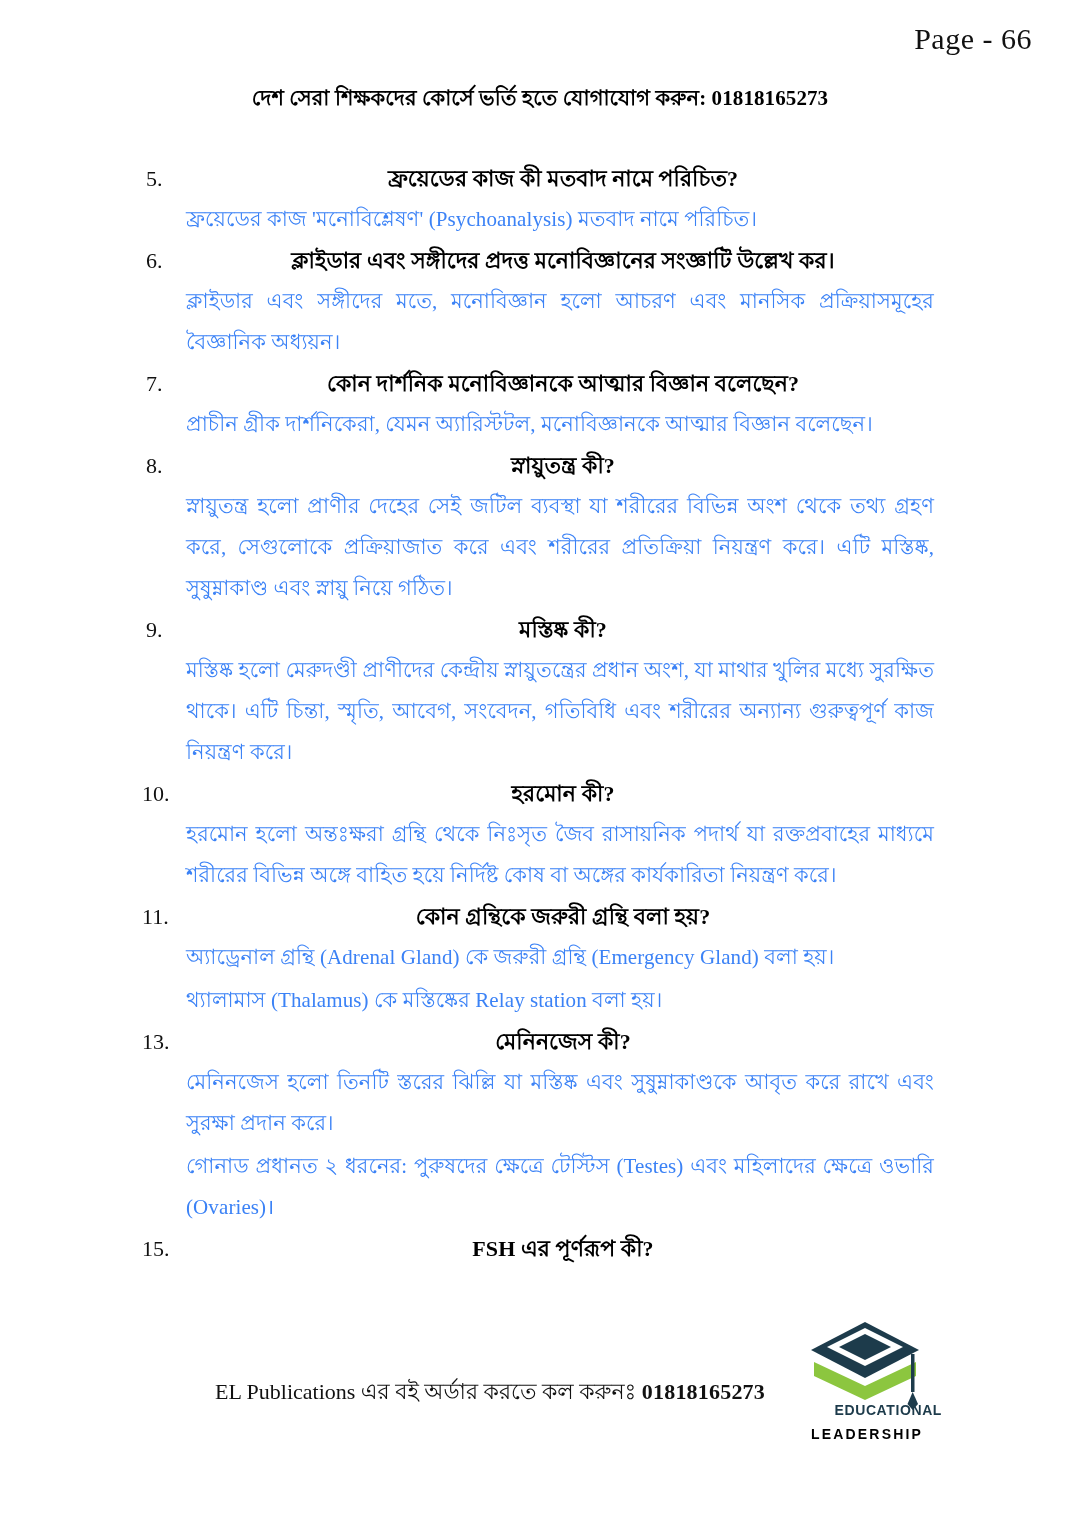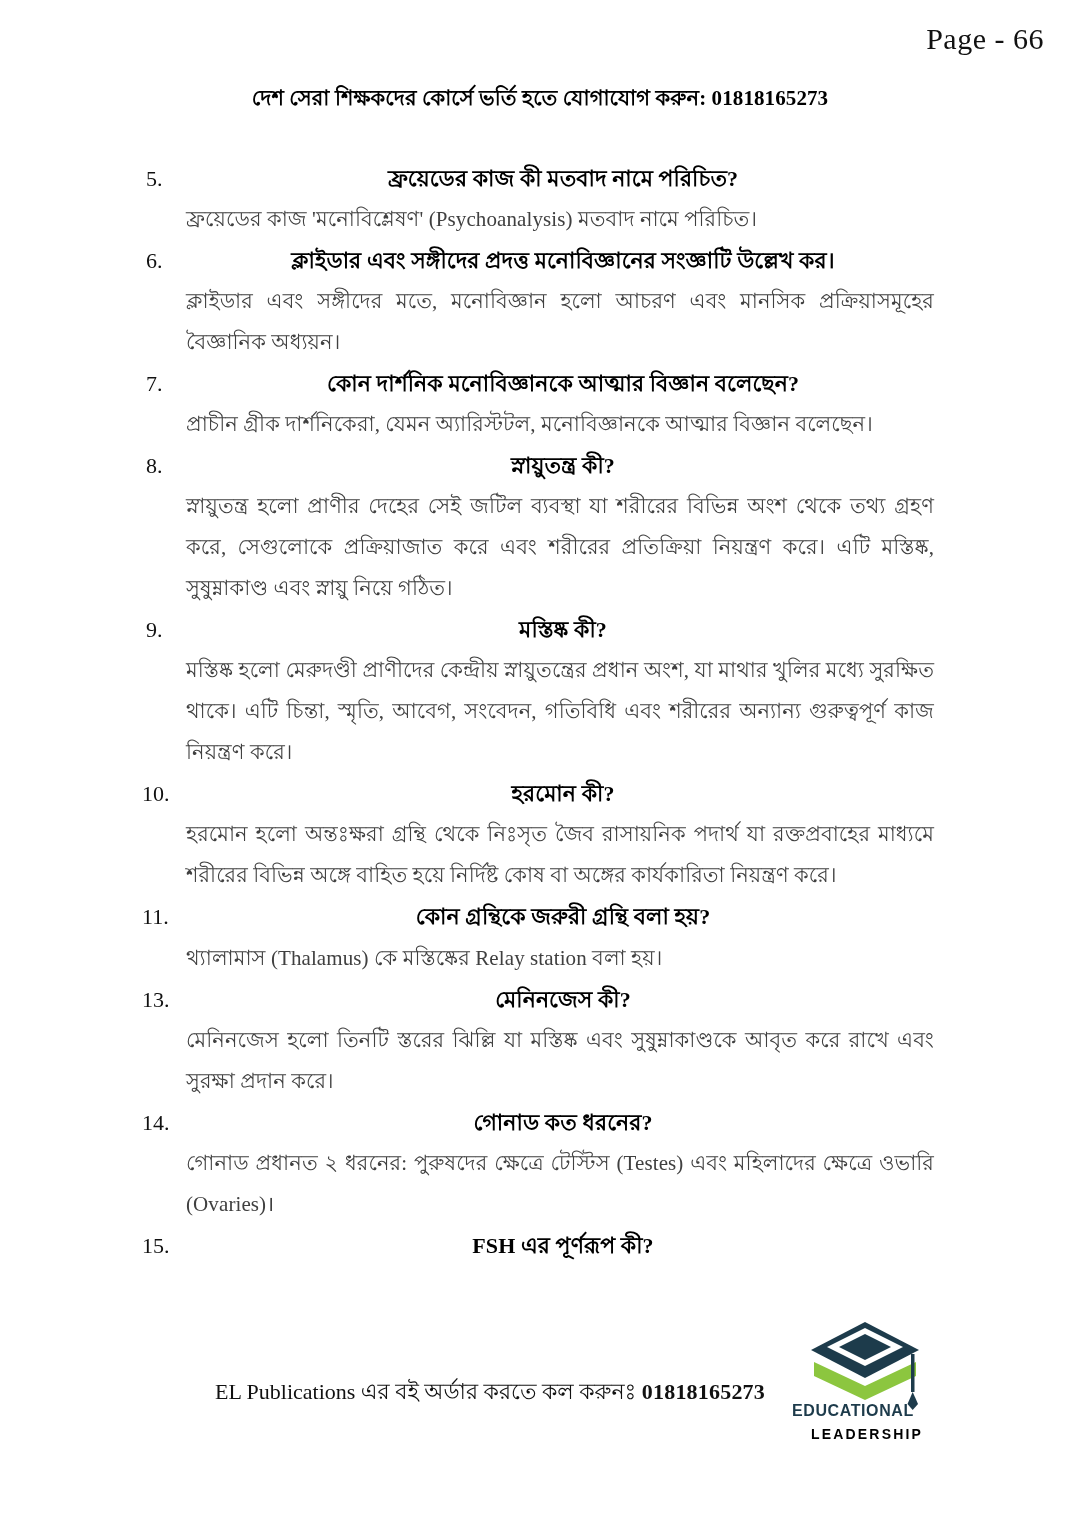--- a/index.html
+++ b/index.html
@@ -18,21 +18,21 @@
     height: 1534px;
     background: #ffffff;
     overflow: hidden;
     box-sizing: border-box;
   }
 
   
   .page-number {
     position: absolute;
     top: 22px;
-    right: 36px;
+    right: 48px;
     font-family: "Liberation Serif", "DejaVu Serif", serif;
     font-size: 30px;
     letter-spacing: 0.5px;
     color: #111111;
     white-space: nowrap;
   }
   .promo-line {
     position: absolute;
     top: 82px;
     left: 0;
@@ -82,21 +82,21 @@
     color: #000000;
     letter-spacing: 0.1px;
     text-align: center;
   }
   .answer {
     margin-left: 46px;
     font-family: "Liberation Serif", "DejaVu Serif", serif;
     font-size: 21px;
     font-weight: normal;
     line-height: 41px;
-    color: #404040;
+    color: #3b82f6;
     text-align: justify;
     text-justify: inter-word;
     padding-right: 6px;
     letter-spacing: 0.1px;
   }
   .answer.nojustify {
     text-align: left;
   }
 
   
@@ -129,23 +129,23 @@
     top: 0px;
     width: 150px;
     height: 150px;
   }
   .logo svg { display: block; }
   .logo-word-main {
     position: absolute;
     left: 0;
     top: 88px;
     width: 150px;
-    text-align: left;
+    text-align: right;
     font-family: "Liberation Sans", "DejaVu Sans", sans-serif;
-    font-size: 16px;
+    font-size: 14px;
     font-weight: bold;
     letter-spacing: 0.6px;
     color: #1d3b4b;
   }
   .logo-word-sub {
     position: absolute;
     left: 0;
     top: 112px;
     width: 150px;
     text-align: center;
@@ -213,39 +213,36 @@
         <div class="q-text">হরমোন কী?</div>
       </div>
       <div class="answer">হরমোন হলো অন্তঃক্ষরা গ্রন্থি থেকে নিঃসৃত জৈব রাসায়নিক পদার্থ যা রক্তপ্রবাহের মাধ্যমে শরীরের বিভিন্ন অঙ্গে বাহিত হয়ে নির্দিষ্ট কোষ বা অঙ্গের কার্যকারিতা নিয়ন্ত্রণ করে।</div>
     </div>
 
     <div class="qa-block">
       <div class="question-row">
         <div class="q-number wide">11.</div>
         <div class="q-text">কোন গ্রন্থিকে জরুরী গ্রন্থি বলা হয়?</div>
       </div>
+      <div class="answer nojustify">অ্যাড্রেনাল গ্রন্থি (Adrenal Gland) কে জরুরী গ্রন্থি (Emergency Gland) বলা হয়।</div>
     </div>
 
     <div class="qa-block">
       <div class="answer nojustify">থ্যালামাস (Thalamus) কে মস্তিষ্কের Relay station বলা হয়।</div>
     </div>
 
     <div class="qa-block">
       <div class="question-row">
         <div class="q-number wide">13.</div>
         <div class="q-text">মেনিনজেস কী?</div>
       </div>
       <div class="answer">মেনিনজেস হলো তিনটি স্তরের ঝিল্লি যা মস্তিষ্ক এবং সুষুম্নাকাণ্ডকে আবৃত করে রাখে এবং সুরক্ষা প্রদান করে।</div>
     </div>
 
     <div class="qa-block">
-      <div class="question-row">
-        <div class="q-number wide">14.</div>
-        <div class="q-text">গোনাড কত ধরনের?</div>
-      </div>
       <div class="answer">গোনাড প্রধানত ২ ধরনের: পুরুষদের ক্ষেত্রে টেস্টিস (Testes) এবং মহিলাদের ক্ষেত্রে ওভারি (Ovaries)।</div>
     </div>
 
     <div class="qa-block">
       <div class="question-row">
         <div class="q-number wide">15.</div>
         <div class="q-text">FSH এর পূর্ণরূপ কী?</div>
       </div>
     </div>
 

